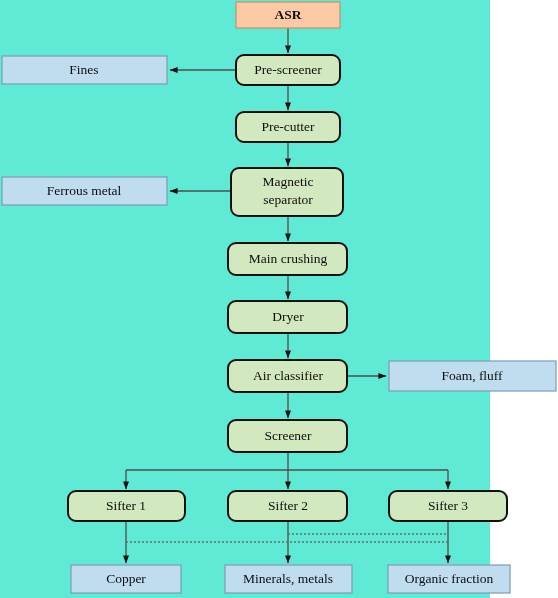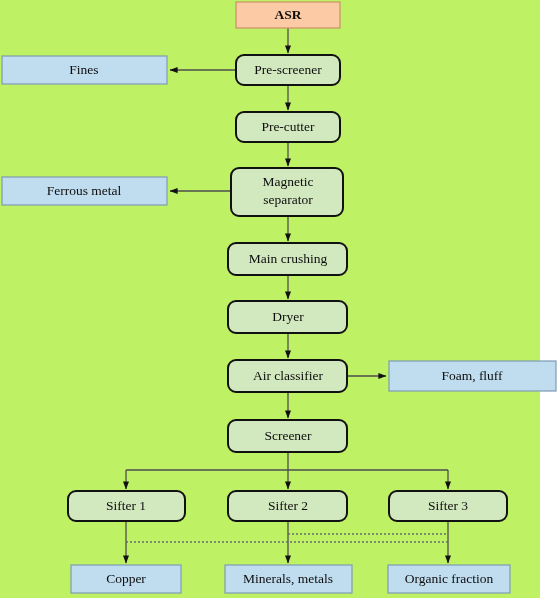--- a/index.html
+++ b/index.html
@@ -8,23 +8,23 @@
     background: #ffffff;
   }
   body {
     width: 558px;
     height: 598px;
     font-family: "Liberation Serif", "DejaVu Serif", serif;
     overflow: hidden;
   }
   #flow-root {
     position: relative;
-    width: 540px;
+    width: 490px;
     height: 598px;
-    background: #bef264;
+    background: #5eead4;
   }
   svg.flow-canvas {
     position: absolute;
     top: 0;
     left: 0;
     width: 558px;
     height: 598px;
     display: block;
   }
   .node-label {

